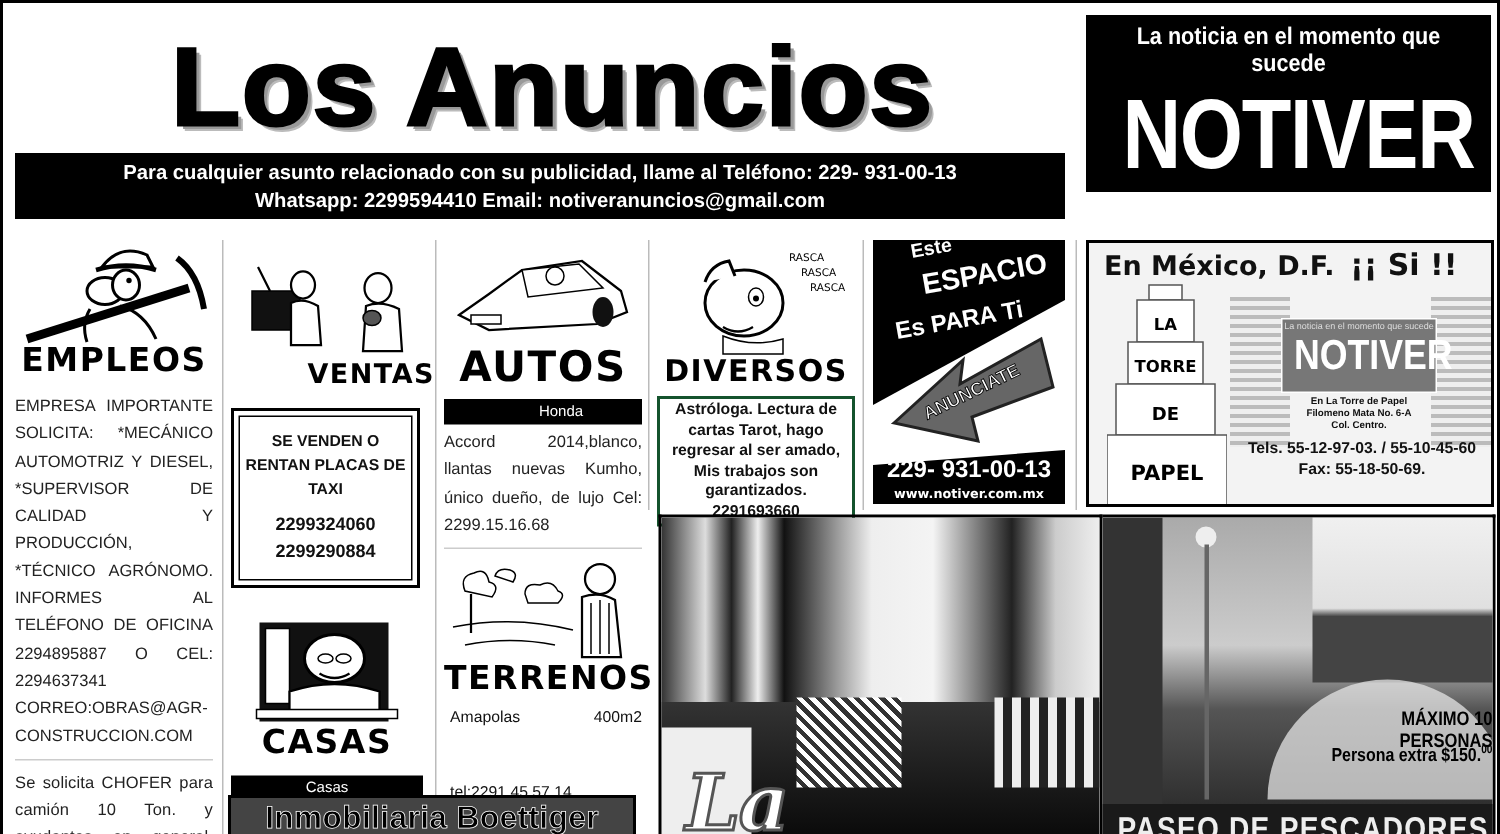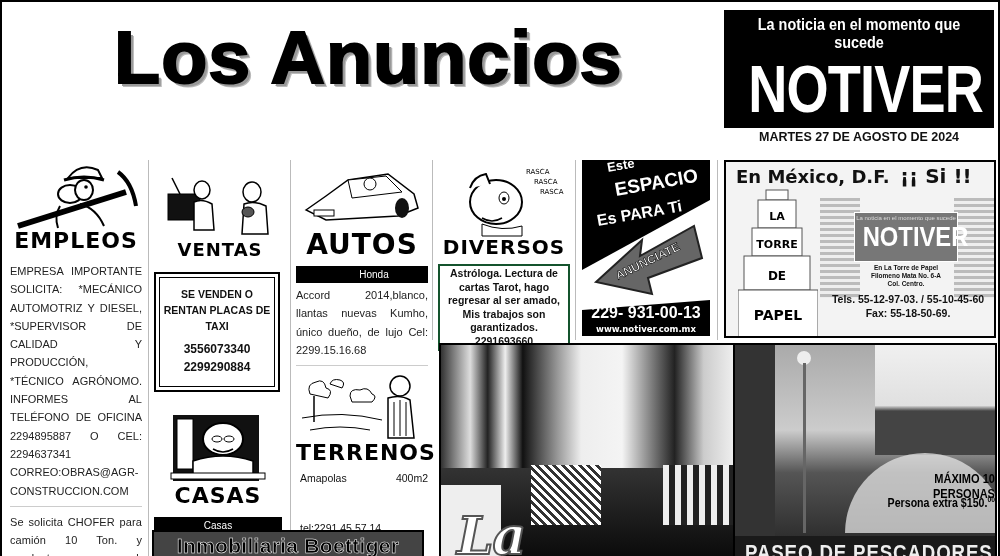--- a/index.html
+++ b/index.html
@@ -45,26 +45,29 @@
   .boettiger span { display: block; font-weight: 900; font-size: 21px; color: #000; line-height: 28px; text-align: center; -webkit-text-stroke: 0.5px #fff; letter-spacing: 0.3px; }
 </style>
 </head>
 <body>
 
 <div class="page">
 
   <div class="masthead">
     <span class="masthead-title">Los Anuncios</span>
   </div>
+  <div class="contact-bar">
+    <div>Para cualquier asunto relacionado con su publicidad, llame al  Teléfono: 229- 931-00-13</div>
+    <div>Whatsapp: 2299594410 Email: notiveranuncios@gmail.com</div>
+  </div>
 
   <div class="notiver-box">
     <div class="notiver-tagline">La noticia en el momento que sucede</div>
     <div class="notiver-name">NOTIVER</div>
   </div>
-  <div class="date-line">MARTES 27 DE AGOSTO DE 2024</div>
 
   <div class="vline" style="left:146px;"></div>
   <div class="vline" style="left:288px;"></div>
   <div class="vline" style="left:430px; height:180px;"></div>
   <div class="vline" style="left:573px; height:180px;"></div>
   <div class="vline" style="left:715px; height:180px;"></div>
 
   <div class="col" style="left:8px; width:132px;">
     <svg class="cartoon" width="132" height="70" viewBox="0 0 132 70">
       <path d="M58 18 q12 -16 30 -8 l4 8 z" fill="#fff" stroke="#000" stroke-width="2"></path>
@@ -87,26 +90,26 @@
   <div class="col" style="left:148px; width:140px;">
     <svg class="cartoon" width="120" height="66" viewBox="0 0 120 66" style="margin-top:12px;">
       <rect x="8" y="22" width="32" height="26" fill="#111" stroke="#000"></rect>
       <line x1="20" y1="22" x2="12" y2="6" stroke="#000" stroke-width="1.5"></line>
       <ellipse cx="42" cy="18" rx="8" ry="9" fill="#fff" stroke="#000" stroke-width="1.5"></ellipse>
       <path d="M34 30 q8 -4 18 2 l2 26 l-20 0 z" fill="#fff" stroke="#000" stroke-width="1.5"></path>
       <ellipse cx="92" cy="20" rx="9" ry="10" fill="#fff" stroke="#000" stroke-width="1.5"></ellipse>
       <path d="M84 32 q10 -4 22 2 l2 28 l-26 0 z" fill="#fff" stroke="#000" stroke-width="1.5"></path>
       <ellipse cx="88" cy="40" rx="6" ry="5" fill="#555" stroke="#000"></ellipse>
     </svg>
-    <div class="section-word" style="font-size:18px; line-height:20px; margin-top:2px;">VENTAS</div>
+    <div class="section-word" style="font-size:18px; line-height:20px; margin-top:2px;text-align:right;">VENTAS</div>
 
     <div class="taxi-box" style="left:4px;">
       <div class="taxi-inner">
         <div class="t1">SE VENDEN O RENTAN PLACAS DE TAXI</div>
-        <div class="t2">3556073340</div>
+        <div class="t2">2299324060</div>
         <div class="t2" style="margin-top:0;">2299290884</div>
       </div>
     </div>
 
     <div style="position:absolute; left:4px; top:251px; width:128px;">
       <svg class="cartoon" width="110" height="72" viewBox="0 0 110 72">
         <rect x="10" y="4" width="86" height="66" fill="#111"></rect>
         <rect x="14" y="8" width="16" height="50" fill="#fff" stroke="#000"></rect>
         <ellipse cx="60" cy="28" rx="20" ry="16" fill="#fff" stroke="#000" stroke-width="2"></ellipse>
         <ellipse cx="54" cy="28" rx="5" ry="3" fill="#fff" stroke="#000"></ellipse>

